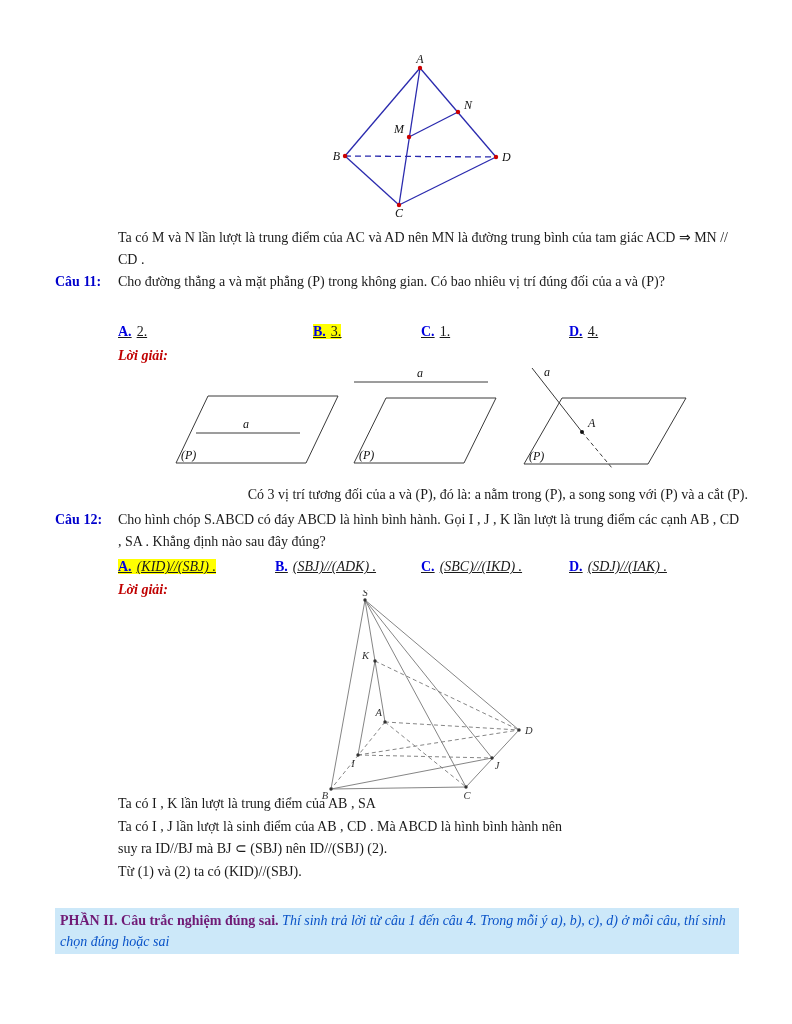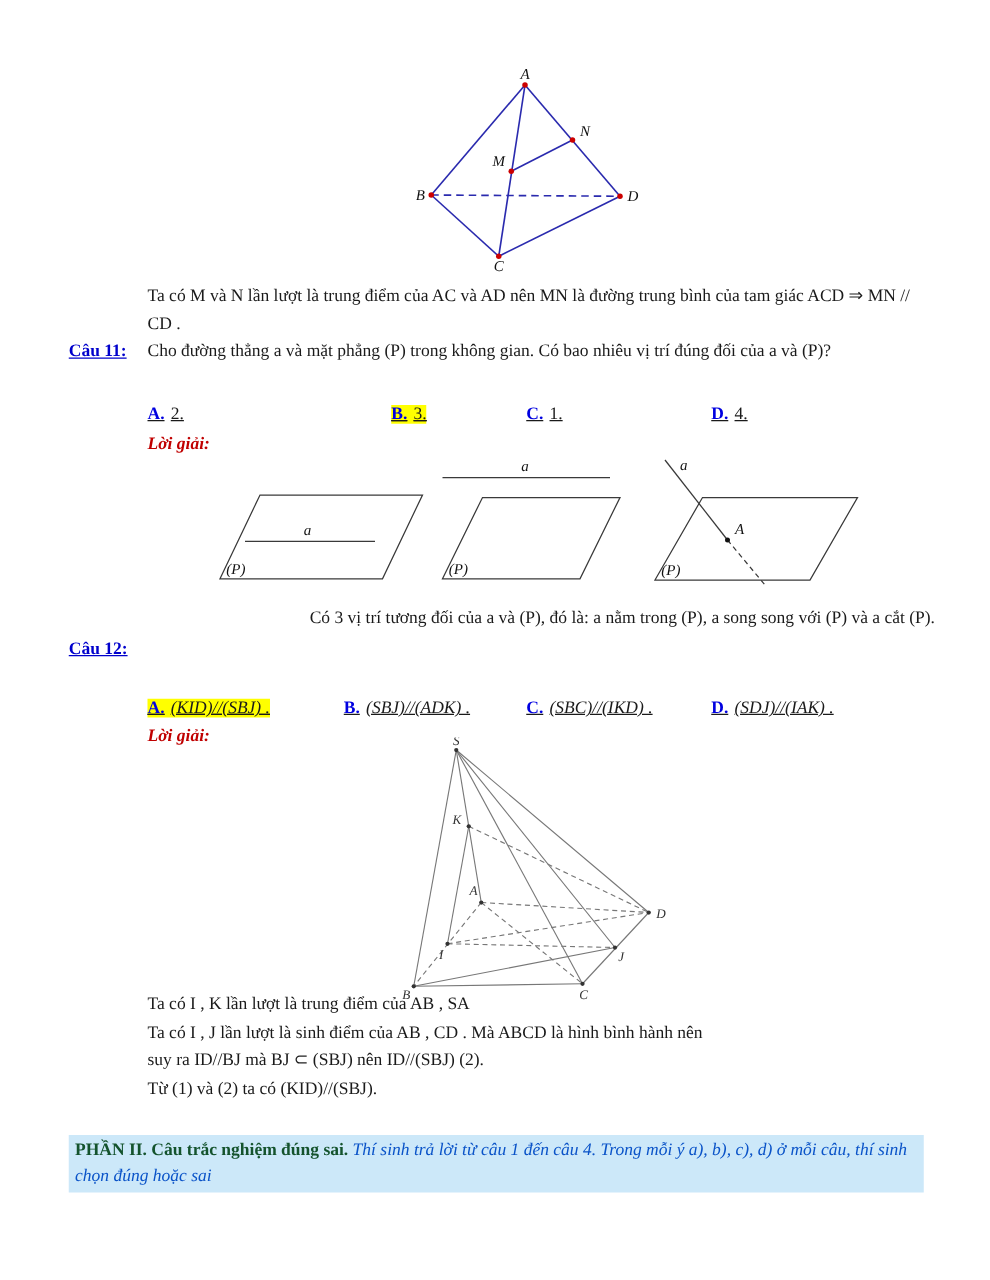--- a/index.html
+++ b/index.html
@@ -3,30 +3,30 @@
 <meta charset="utf-8">
 <style>
   * { box-sizing: border-box; }
   html, body { margin: 0; padding: 0; background: #ffffff; }
   .page {
     position: relative; width: 792px; height: 1024px; background: #ffffff;
     font-family: "Liberation Serif", serif; font-size: 14px; line-height: 22px;
     color: #1a1a1a; overflow: hidden;
   }
   .abs { position: absolute; }
-  .qlabel { color: #0000cc; font-weight: 700; text-decoration: underline; }
+  .qlabel { color: #0000cc; font-weight: 700; }
   .qtext  { color: #1a1a1a; }
   .ltr    { color: #0000e0; font-weight: 700; }
   .atext  { margin-left: 5px; }
   .math   { font-style: italic; }
   .hl     { background: #ffff00; text-decoration: underline; }
   .ans    { position: absolute; white-space: nowrap; text-decoration: underline; }
   .loi    { color: #c00000; font-weight: 700; font-style: italic; }
   .banner { position: absolute; background: #cce8f9; padding: 2px 5px; }
-  .banner-title { color: #14532d; font-weight: 700; margin-top: 10px; }
+  .banner-title { color: #701a75; font-weight: 700; margin-top: 10px; }
   .banner-sub   { color: #0a53c8; font-style: italic; }
   svg text { font-family: "Liberation Serif", serif; font-style: italic; }
 </style>
 </head>
 <body>
 
 <div class="page">
 
   <svg class="abs" style="left:333px; top:55px;" width="185" height="165" viewBox="0 0 185 165">
     <g stroke="#2a2aae" stroke-width="1.3" fill="none">
@@ -110,20 +110,21 @@
     <g font-size="12" fill="#111111">
       <text x="26" y="12" text-anchor="start">a</text>
       <text x="70" y="63" text-anchor="start">A</text>
       <text x="11" y="96" text-anchor="start">(P)</text>
     </g>
   </svg>
 
   <div class="abs qtext" style="left:118px; top:484px; width:630px;text-align:right;">Có 3 vị trí tương đối của a và (P), đó là: a nằm trong (P), a song song với (P) và a cắt (P).</div>
 
   <div class="abs qlabel" style="left:55px; top:509px;">Câu 12:</div>
+  <div class="abs qtext" style="left:118px; top:509px; width:622px;">Cho hình chóp S.ABCD có đáy ABCD là hình bình hành. Gọi I , J , K lần lượt là trung điểm các cạnh AB , CD , SA . Khẳng định nào sau đây đúng?</div>
 
   <div class="abs" style="left:118px; top:556px; width:660px; height:22px;">
     <span class="ans" style="left:0px;">
       <span class="hl"><span class="ltr">A.</span><span class="atext math">(KID)//(SBJ) .</span></span>
     </span>
     <span class="ans" style="left:157px;">
       <span class="ltr">B.</span><span class="atext math">(SBJ)//(ADK) .</span>
     </span>
     <span class="ans" style="left:303px;">
       <span class="ltr">C.</span><span class="atext math">(SBC)//(IKD) .</span>

